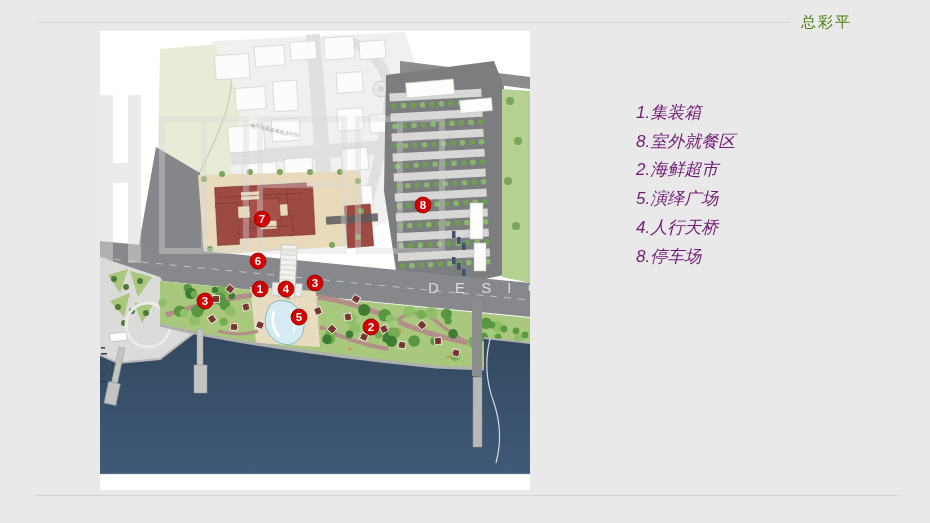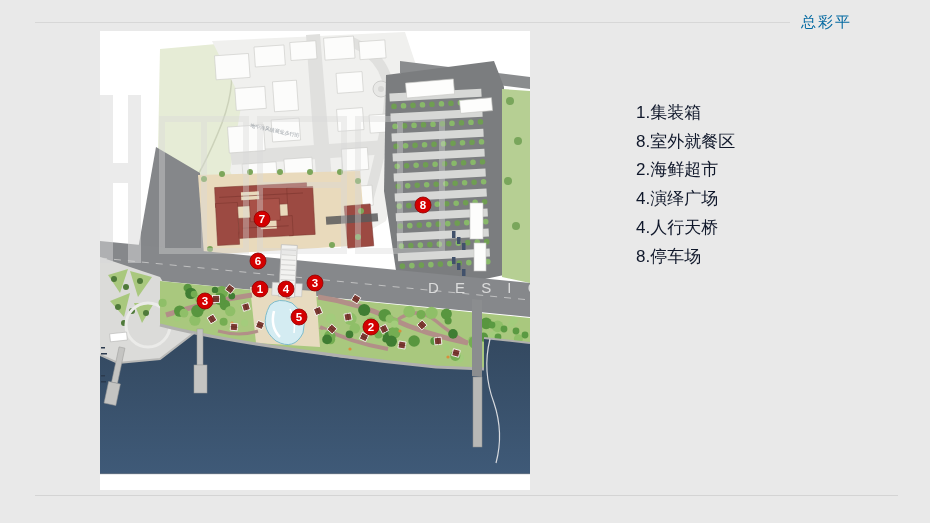--- a/index.html
+++ b/index.html
@@ -6,29 +6,29 @@
   body{
     width:930px;height:523px;position:relative;overflow:hidden;
     background:#e9e9e9;
     font-family:"Liberation Sans","DejaVu Sans",sans-serif;
   }
   .rule{position:absolute;height:1px;background:#d7d7d7;}
   #rule-top{left:35px;top:22px;width:755px;}
   #rule-bottom{left:35px;top:495px;width:863px;background:#d4d4d4;}
   #slide-title{
     position:absolute;left:801px;top:13px;
-    font-size:15px;letter-spacing:2px;color:#0369a1;
+    font-size:15px;letter-spacing:2px;color:#4d7c0f;
   }
   #map-canvas{
     position:absolute;left:100px;top:31px;width:430px;height:459px;
     background:#ffffff;
   }
   #legend{
     position:absolute;left:636px;top:99px;margin:0;padding:0;list-style:none;
-    font-size:17px;line-height:28.7px;color:#0f172a;
+    font-size:17px;line-height:28.7px;color:#701a75;font-style:italic;
   }
   svg text{font-family:"Liberation Sans","DejaVu Sans",sans-serif;}
 </style>
 </head>
 <body>
 
 <div class="rule" id="rule-top"></div>
 <div id="slide-title">总彩平</div>
 
 <div id="map-canvas">
@@ -528,18 +528,18 @@
           <text x="323" y="178" text-anchor="middle" font-size="11.5" font-weight="bold" fill="#ffffff">8</text>
         </g>
       </g>
 </svg>
 </div>
 
 <ul id="legend">
     <li>1.集装箱</li>
     <li>8.室外就餐区</li>
     <li>2.海鲜超市</li>
-    <li>4.演绎广场</li>
+    <li>5.演绎广场</li>
     <li>4.人行天桥</li>
     <li>8.停车场</li>
   </ul>
 
 <div class="rule" id="rule-bottom"></div>
 
 </body></html>

